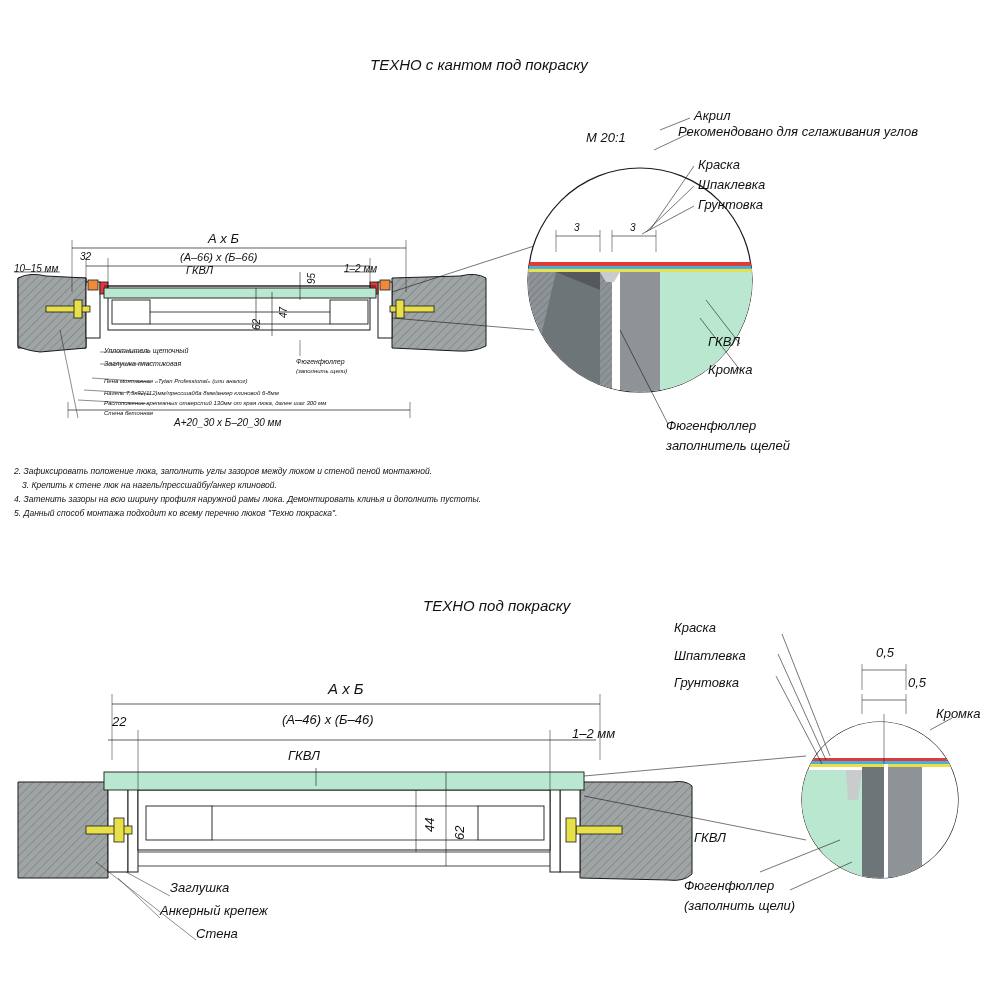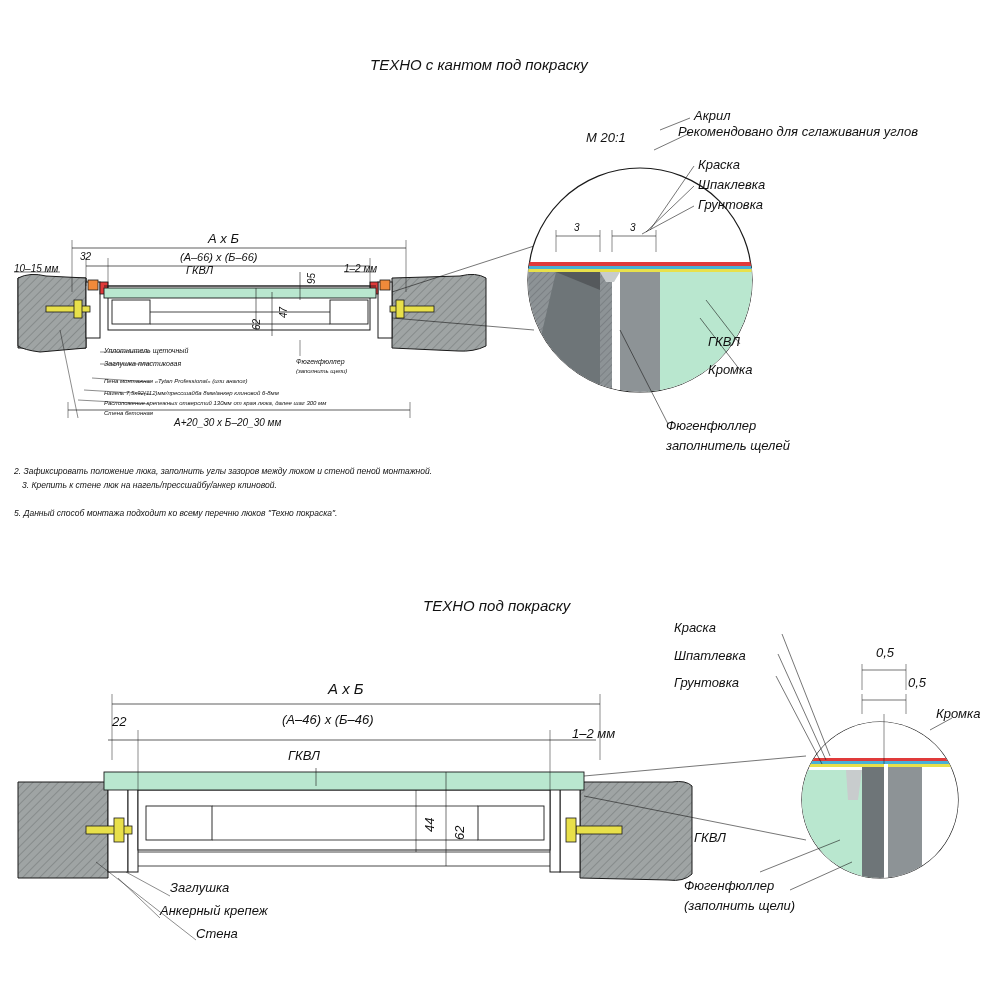--- a/index.html
+++ b/index.html
@@ -252,20 +252,21 @@
   <div class="lbl t13" style="left:698px;top:197px;">Грунтовка</div>
   <div class="lbl t13" style="left:708px;top:334px;">ГКВЛ</div>
   <div class="lbl t13" style="left:708px;top:362px;">Кромка</div>
   <div class="lbl t13" style="left:666px;top:418px;">Фюгенфюллер</div>
   <div class="lbl t13" style="left:666px;top:438px;">заполнитель щелей</div>
   <div class="lbl t10" style="left:574px;top:222px;">3</div>
   <div class="lbl t10" style="left:630px;top:222px;">3</div>
 
   <div class="lbl note" style="left:14px;top:466px;">2. Зафиксировать положение люка, заполнить углы зазоров между люком и стеной пеной монтажной.</div>
   <div class="lbl note" style="left:14px;top:480px;margin-left:8px;">3. Крепить к стене люк на нагель/прессшайбу/анкер клиновой.</div>
+  <div class="lbl note" style="left:14px;top:494px;">4. Затенить зазоры на всю ширину профиля наружной рамы люка. Демонтировать клинья и дополнить пустоты.</div>
   <div class="lbl note" style="left:14px;top:508px;">5. Данный способ монтажа подходит ко всему перечню люков "Техно покраска".</div>
 
 
   <div class="lbl title" style="left:423px;top:597px;">ТЕХНО под покраску</div>
 
   <div class="lbl t15" style="left:328px;top:680px;font-size:15px;">А х Б</div>
   <div class="lbl t13" style="left:282px;top:712px;">(А–46) х (Б–46)</div>
   <div class="lbl t13" style="left:112px;top:714px;">22</div>
   <div class="lbl t13" style="left:572px;top:726px;">1–2 мм</div>
   <div class="lbl t13" style="left:288px;top:748px;">ГКВЛ</div>

